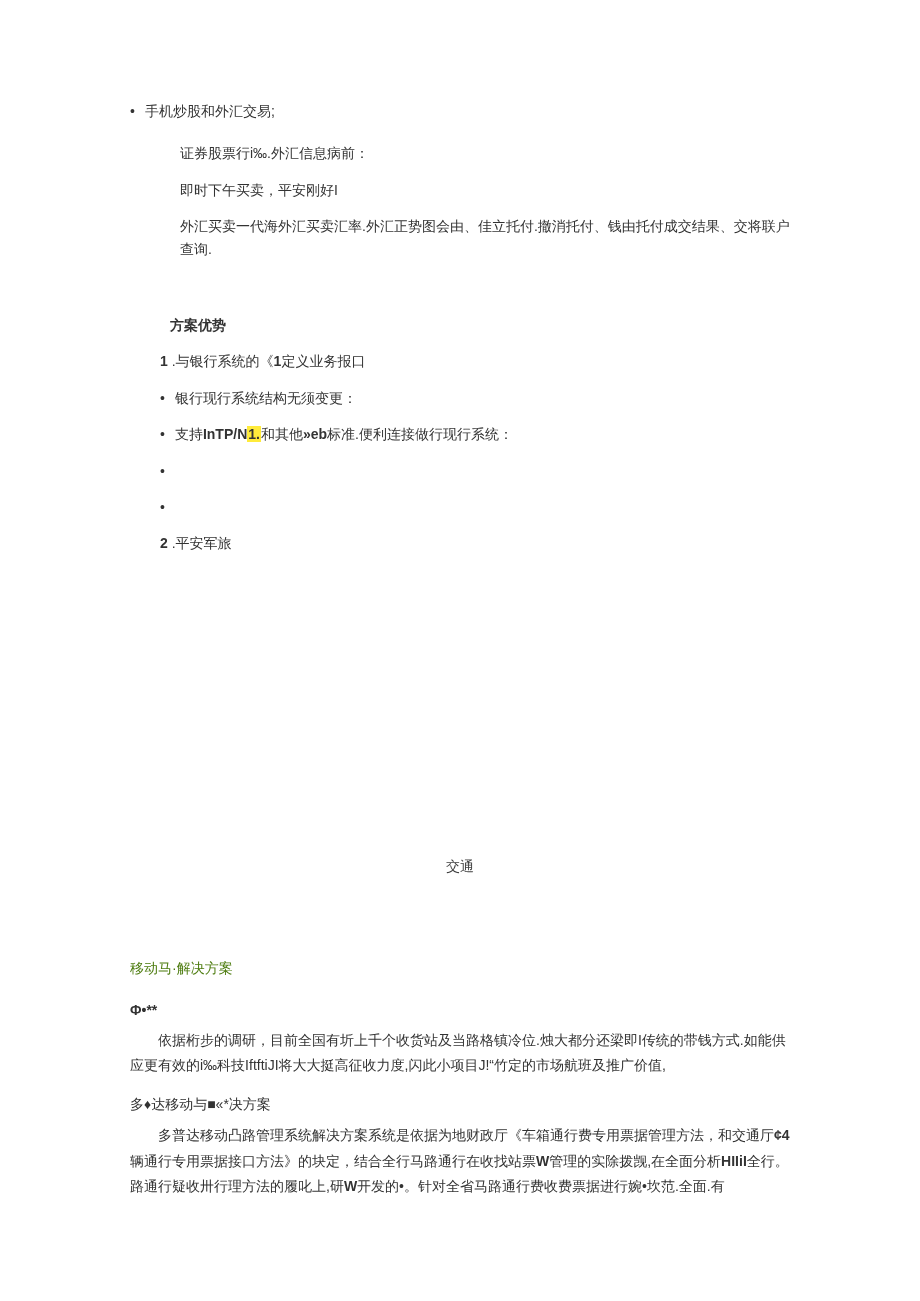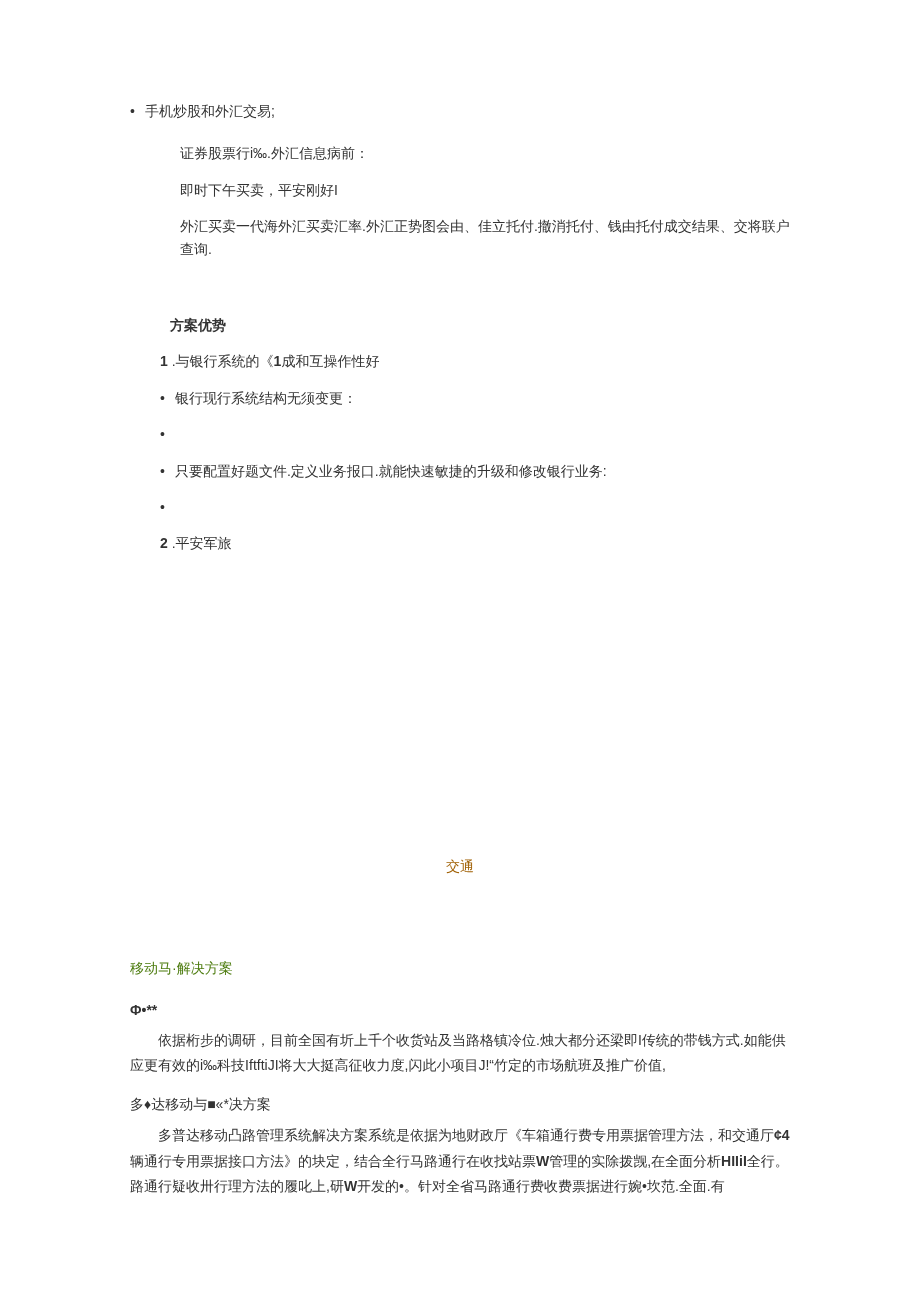--- a/index.html
+++ b/index.html
@@ -23,21 +23,21 @@
     .item-list { padding-left: 30px; }
     .item-list .bullet-line { margin-bottom: 14px; }
     .num-item { padding-left: 30px; margin-bottom: 14px; }
     .highlight {
       background-color: #ffeb3b;
       padding: 0 1px;
     }
     .bold { font-weight: bold; }
     .center-title {
       text-align: center;
-      color: #a16207;
+      color: #404040;
       margin: 300px 0 80px 0;
       font-size: 14px;
     }
     .sub-heading {
       color: #4d7c0f;
       margin-bottom: 20px;
       font-size: 14px;
     }
     .phi { font-weight: bold; margin-bottom: 6px; }
     .para {
@@ -62,34 +62,36 @@
 <div class="sub-indent">证券股票行i‰.外汇信息病前：</div>
 <div class="sub-indent">即时下午买卖，平安刚好I</div>
 <div class="sub-indent">外汇买卖一代海外汇买卖汇率.外汇正势图会由、佳立托付.撤消托付、钱由托付成交结果、交将联户查询.</div>
 
 <div class="spacer-lg"></div>
 
 <div class="sub-indent2">方案优势</div>
 
 <div class="num-item">
   <span class="bold">1</span>
-  <span>.与银行系统的《</span><span class="bold">1</span><span>成和互操作性好</span>
+  <span>.与银行系统的《</span><span class="bold">1</span><span>定义业务报口</span>
 </div>
 
 <div class="item-list">
   <div class="bullet-line">
     <span class="bullet">•</span>
     <span>银行现行系统结构无须变更：</span>
   </div>
   <div class="bullet-line">
     <span class="bullet">•</span>
+    <span>
+      <span>支持</span><span class="bold">InTP/N</span><span class="highlight bold">1.</span><span>和其他</span><span class="bold">»eb</span><span>标准.便利连接做行现行系统：</span>
+    </span>
   </div>
   <div class="bullet-line">
     <span class="bullet">•</span>
-    <span>只要配置好题文件.定义业务报口.就能快速敏捷的升级和修改银行业务:</span>
   </div>
   <div class="bullet-line">
     <span class="bullet">•</span>
   </div>
 </div>
 
 <div class="num-item">
   <span class="bold">2</span>
   <span>.平安军旅</span>
 </div>

